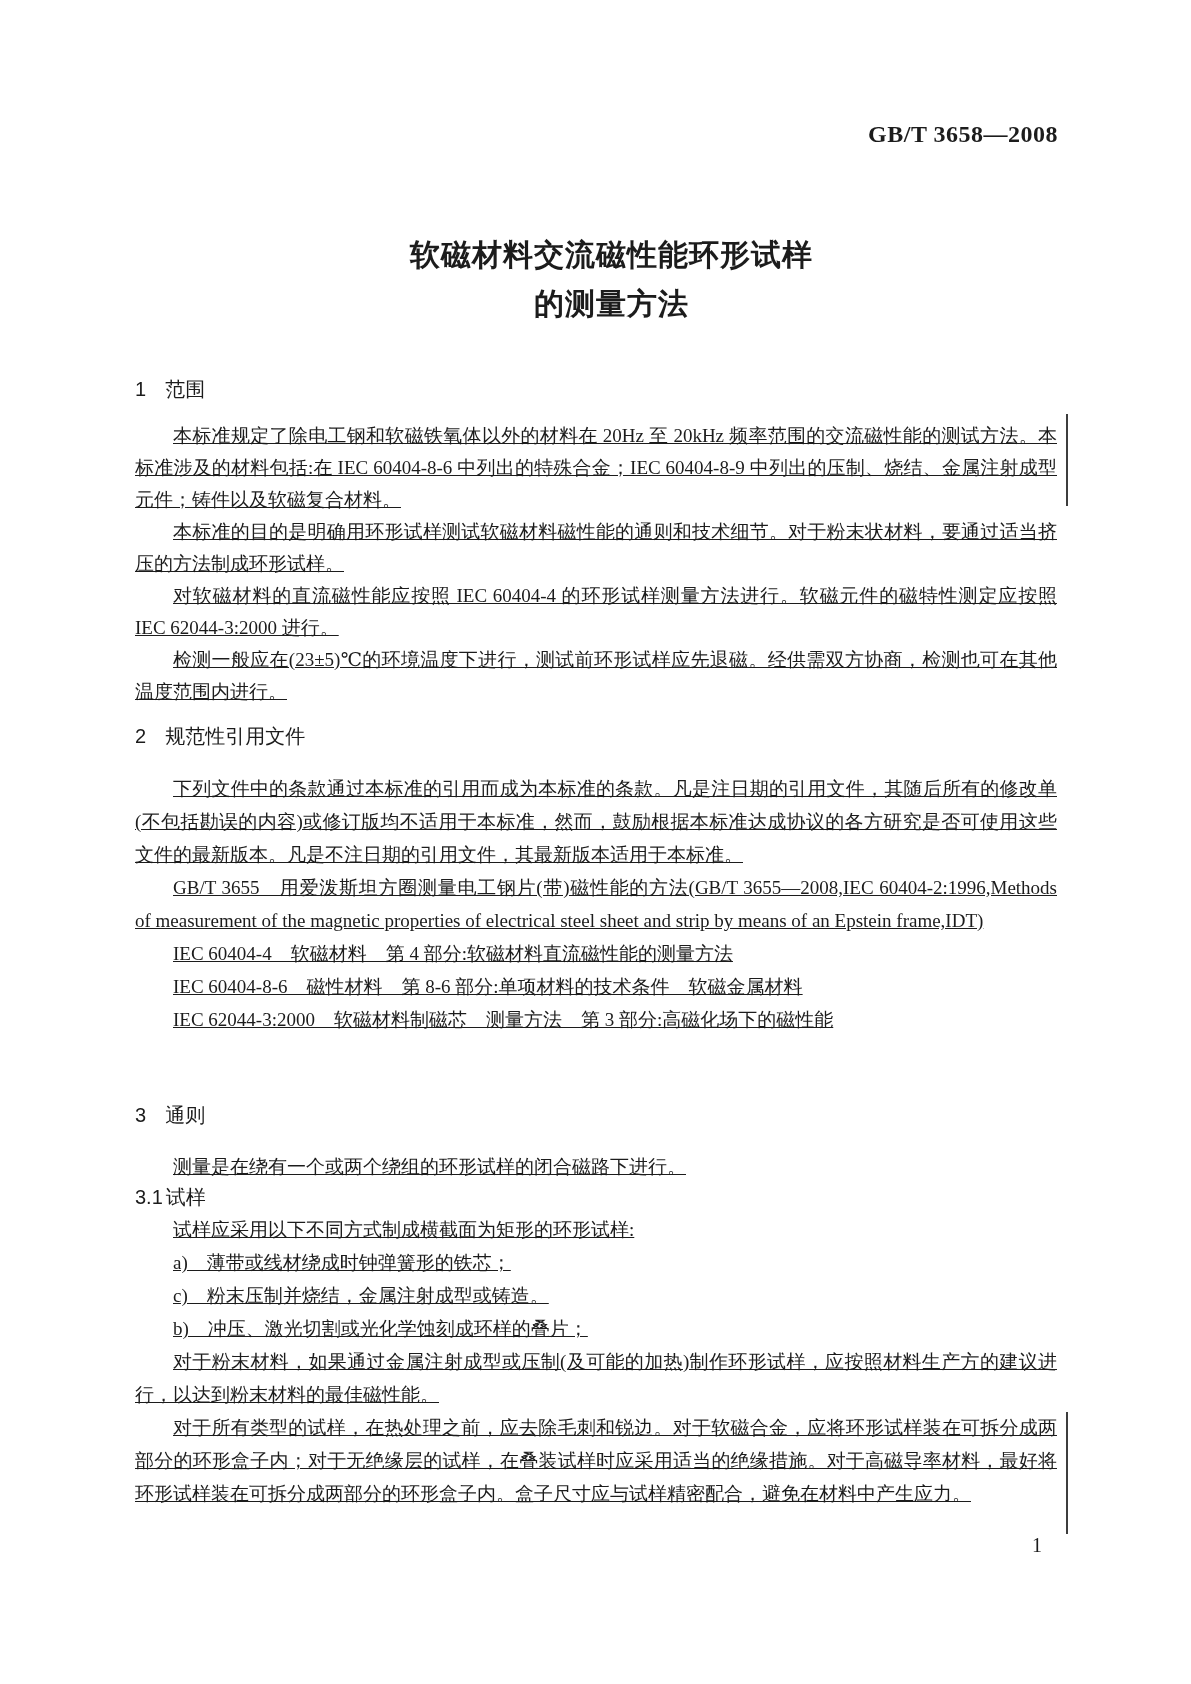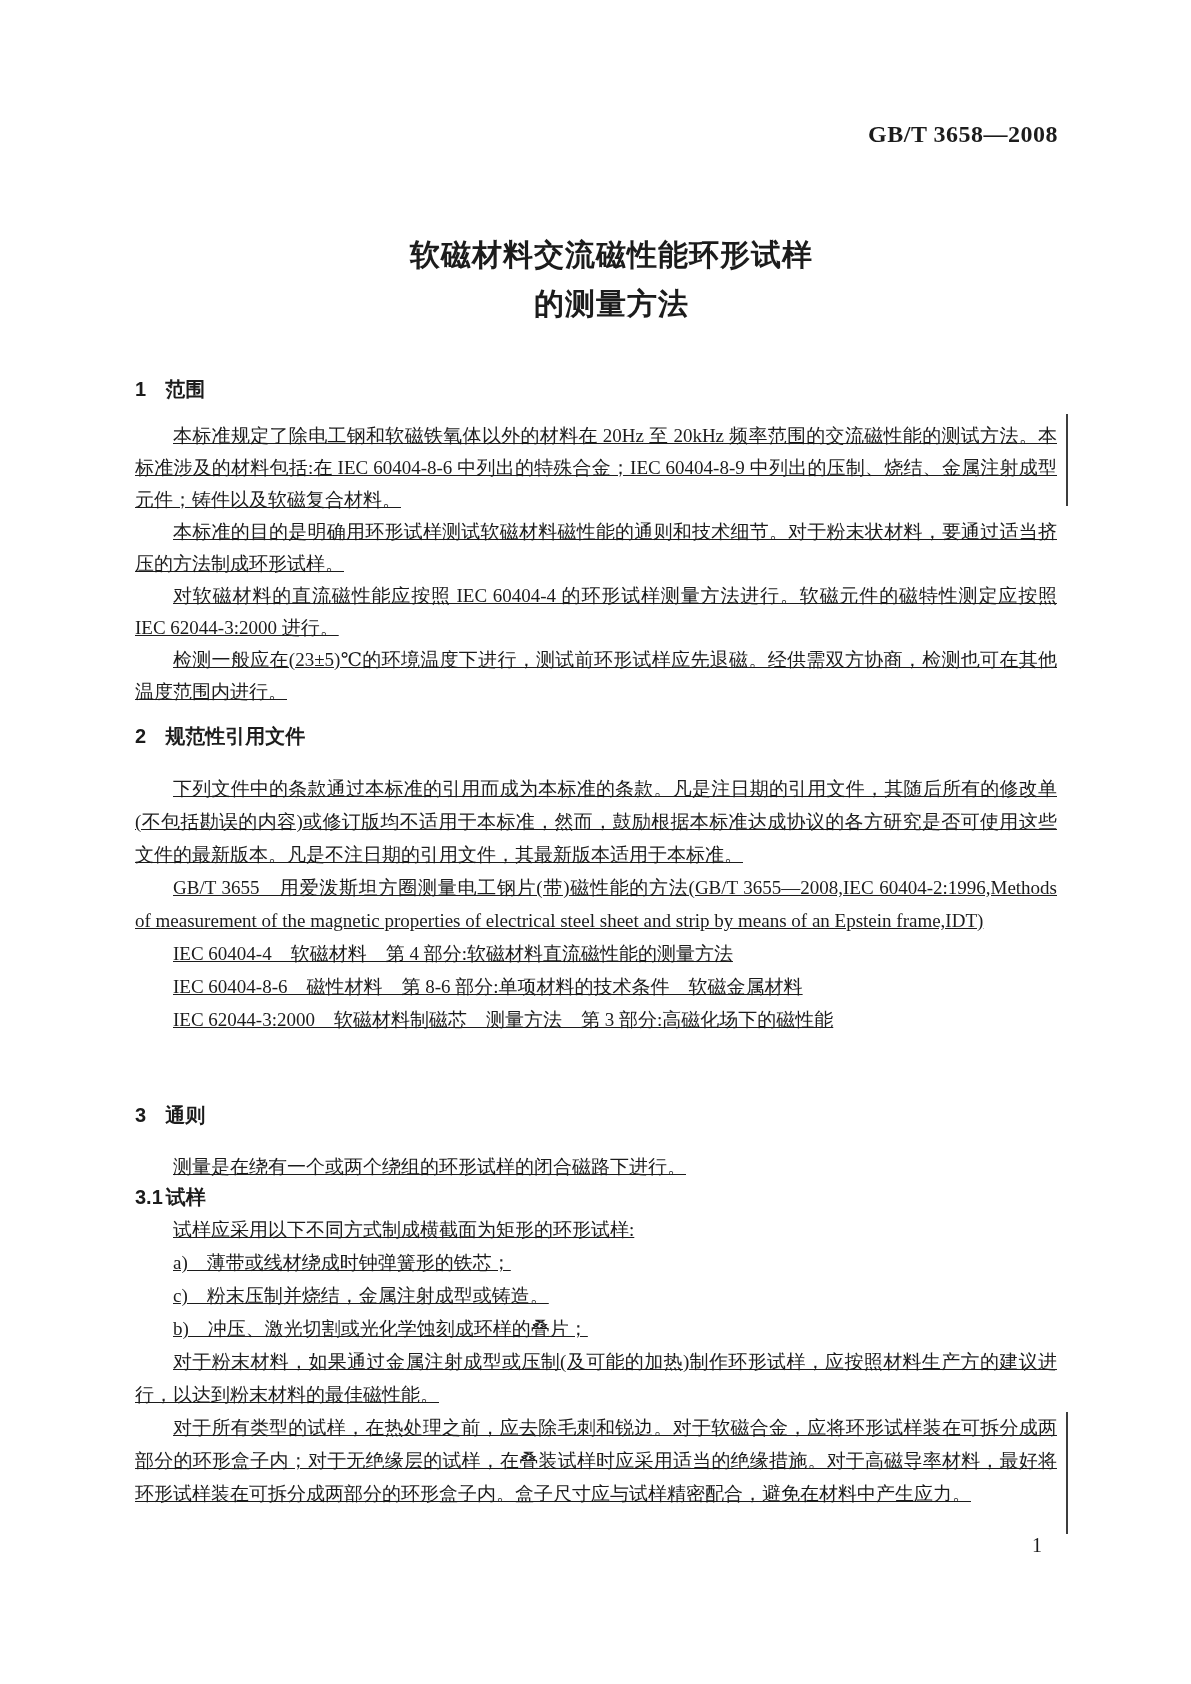--- a/index.html
+++ b/index.html
@@ -36,21 +36,21 @@
     font-weight: bold;
     font-size: 30px;
     line-height: 49px;
     letter-spacing: 1px;
   }
   .sec-heading {
     position: absolute;
     left: 135px;
     width: 922px;
     font-family: "Liberation Sans", "DejaVu Sans", sans-serif;
-    font-weight: bold;
+    font-weight: normal;
     font-size: 20px;
     line-height: 24px;
     white-space: nowrap;
   }
   .sec-heading .num { display: inline-block; margin-right: 19px; }
   .body-block {
     position: absolute;
     left: 135px;
     width: 922px;
     font-size: 19px;

